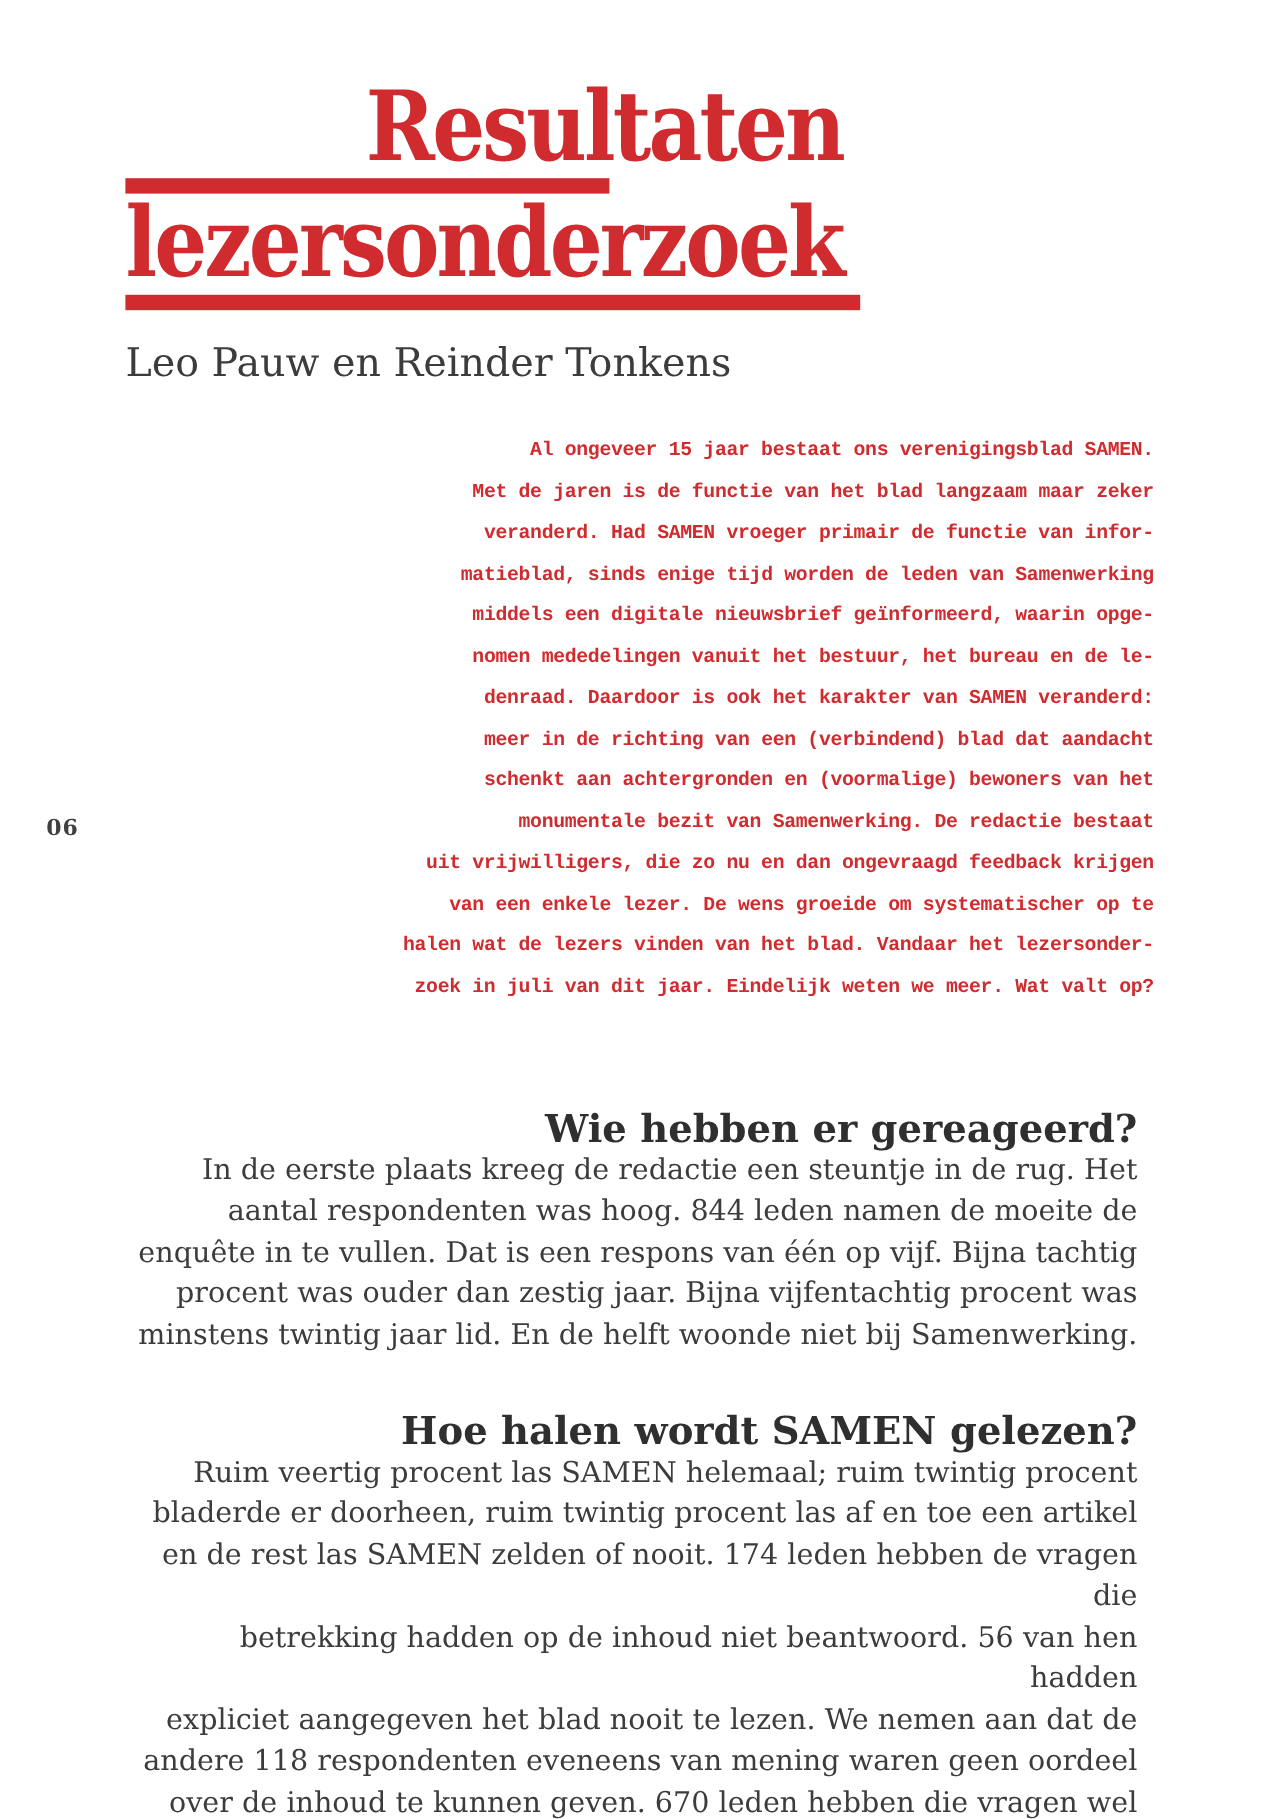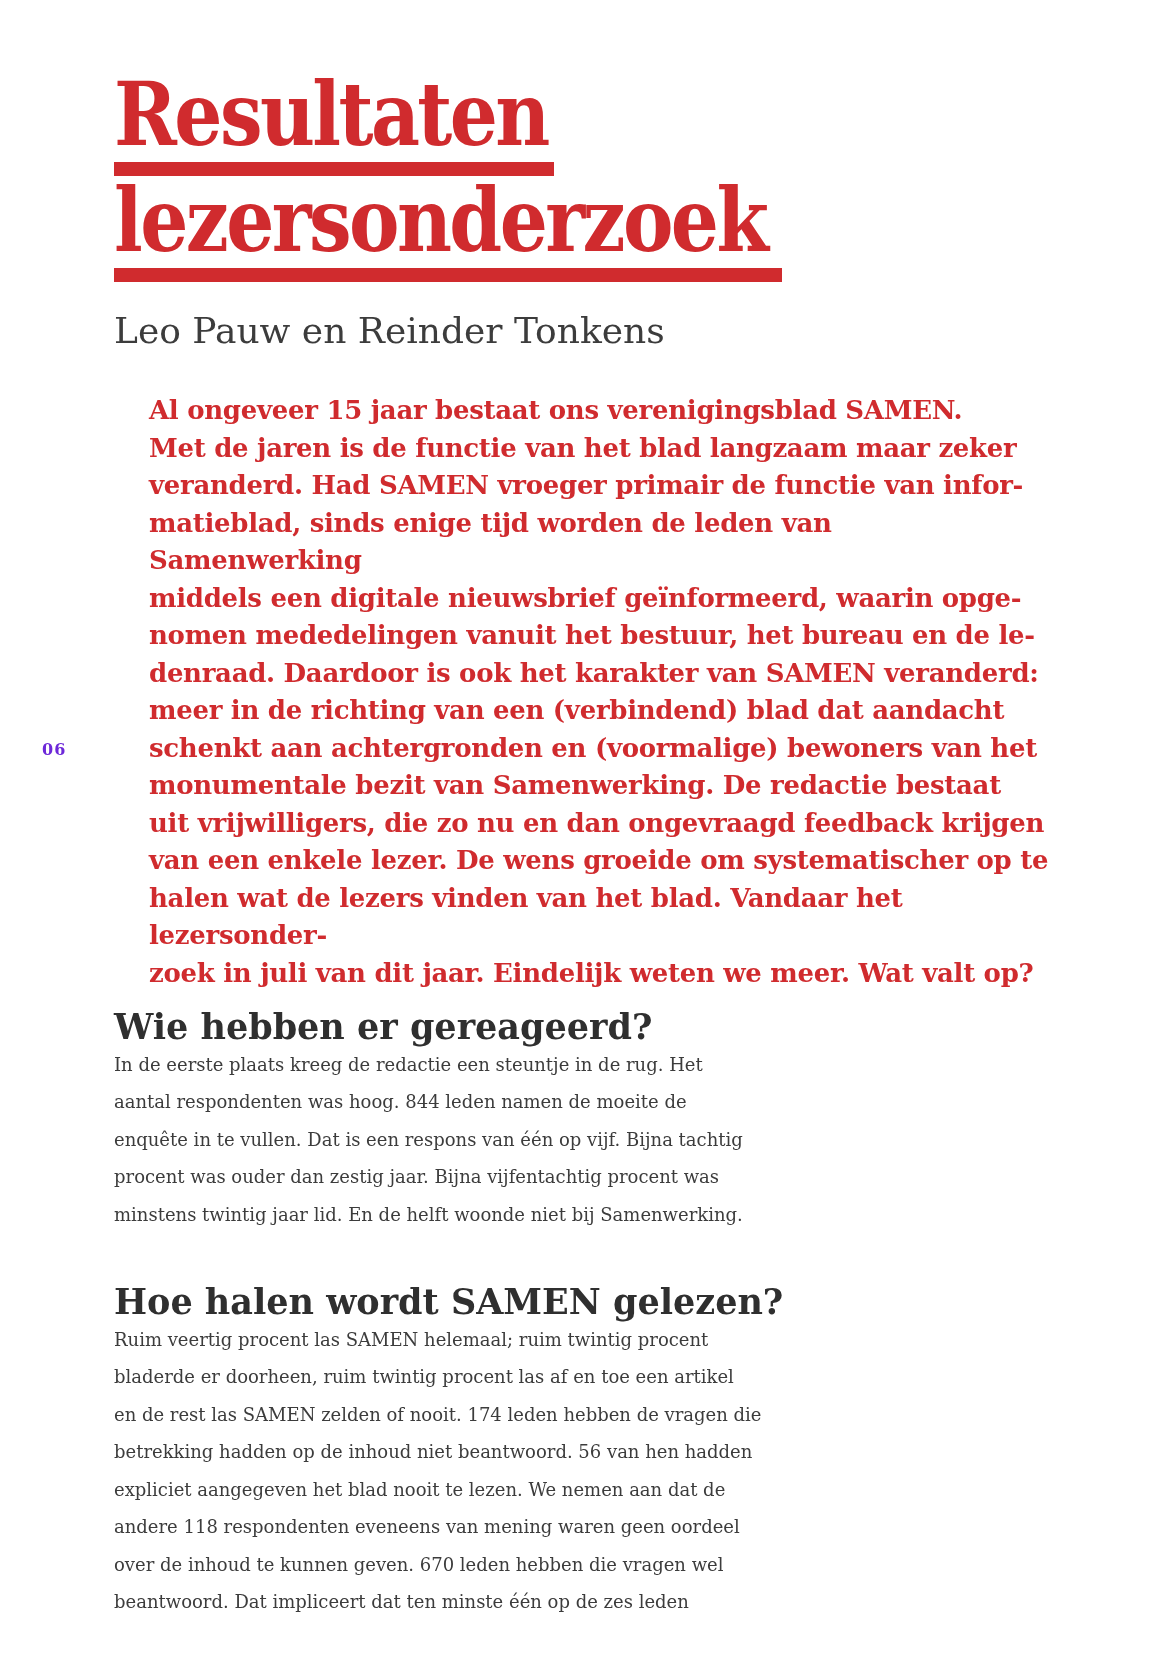--- a/index.html
+++ b/index.html
@@ -3,20 +3,21 @@
 <meta charset="utf-8">
 <style>
   html, body { margin: 0; padding: 0; background: #ffffff; }
   .canvas {
     position: relative;
     width: 1166px;
     height: 1654px;
     background: #ffffff;
     overflow: hidden;
     font-family: "DejaVu Serif", "Liberation Serif", serif;
+    text-align: right;
   }
 
   
   .title-block { position: absolute; left: 114px; top: 78px; }
   .title-line {
     margin: 0;
     font-size: 88px;
     font-weight: bold;
     line-height: 0.82;
     letter-spacing: -3px;
@@ -36,53 +37,54 @@
     font-size: 36px;
     color: #3c3c3c;
     white-space: nowrap;
   }
 
   
   .intro {
     position: absolute; left: 149px; top: 392px;
     margin: 0;
     width: 900px;
-    font-size: 26px;
+    font-size: 18px;
     font-weight: bold;
     line-height: 37.5px;
     letter-spacing: -0.3px;
     color: #d02b2e;
     white-space: pre-line;
+    font-family: Liberation Mono, monospace;
   }
 
   
   .pagenum {
     position: absolute; left: 42px; top: 740px;
     margin: 0;
-    font-size: 16px;
+    font-size: 20px;
     font-weight: bold;
     letter-spacing: 1px;
-    color: #6d28d9;
+    color: #404040;
   }
 
   
   .section { position: absolute; left: 114px; width: 920px; }
   .section-1 { top: 1008px; }
   .section-2 { top: 1283px; }
   .section h2 {
     margin: 0;
     font-size: 35px;
     font-weight: bold;
     line-height: 37.5px;
     color: #2f2f2f;
     white-space: nowrap;
   }
   .section p {
     margin: 0;
-    font-size: 18px;
+    font-size: 26px;
     line-height: 37.5px;
     color: #3c3c3c;
     white-space: pre-line;
   }
 </style>
 </head>
 <body>
 
 <div class="canvas">
 

